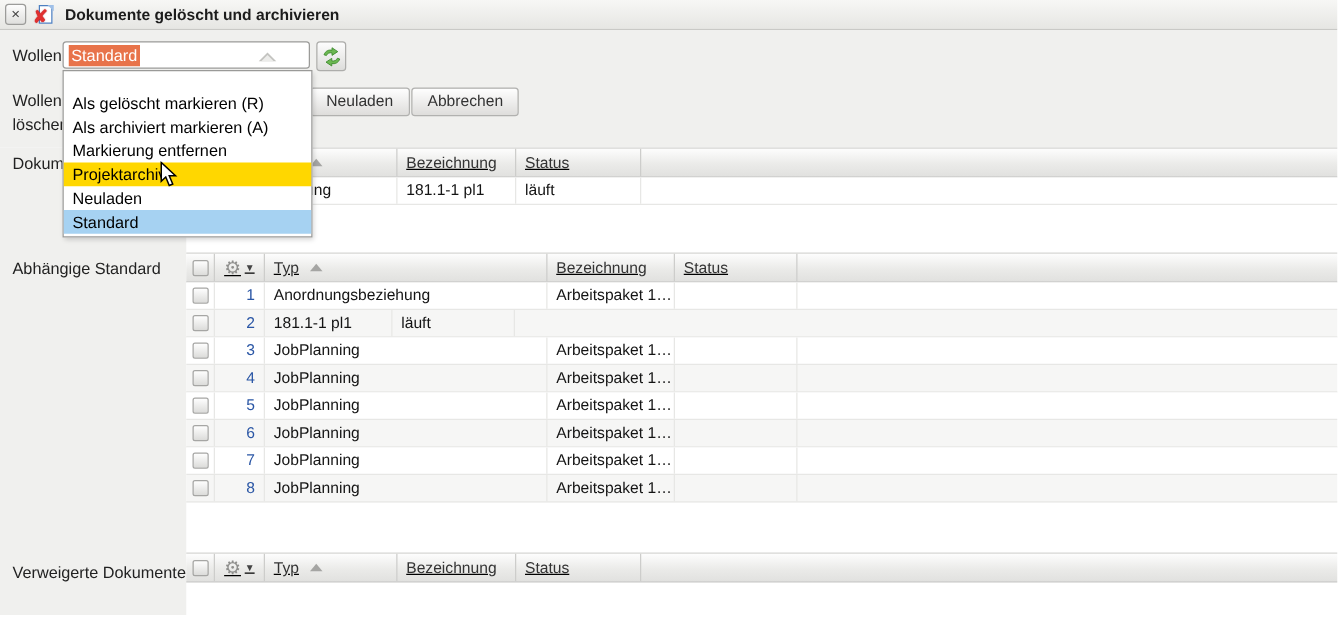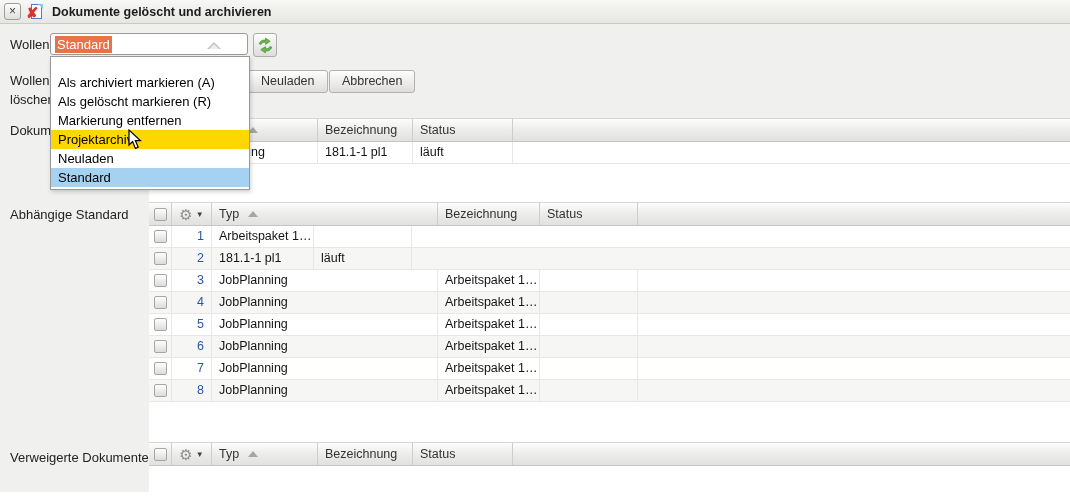--- a/index.html
+++ b/index.html
@@ -54,21 +54,21 @@
   .dd-item{height:19px;line-height:19px;font-size:13px;color:#000;padding:0 7px;white-space:nowrap;}
   .dd-item.hover{background:#ffd700;}
   .dd-item.selected{background:#a6d2f2;}
 
   .cursor{position:absolute;left:128px;top:129px;z-index:60;}
 
   
   .grid{position:absolute;left:149px;}
   .grid-header{display:flex;height:24px;box-sizing:border-box;
     background:linear-gradient(#fdfdfd,#ebebe9 55%,#e1e1df);
-    border-top:1px solid #d6d6d4;border-bottom:1px solid #c5c5c3;width:921px;}
+    border-top:1px solid #d6d6d4;border-bottom:1px solid #c5c5c3;width:921px;text-decoration:underline;}
   .hcell{box-sizing:border-box;border-right:1px solid #cdcdcb;display:flex;align-items:center;
     padding:0 7px;font-size:12.5px;color:#333;white-space:nowrap;}
   .hcell.center{justify-content:center;padding:0;}
   .hfiller{flex:1;border-right:none;}
   .sort-asc{width:0;height:0;border-left:5px solid transparent;border-right:5px solid transparent;
     border-bottom:6px solid #a5a5a3;margin-left:9px;}
   .gear{font-size:15px;color:#8f8f8d;line-height:1;}
   .gear-caret{font-size:8px;color:#444;margin-left:3px;}
   .grow{display:flex;height:22px;background:#fff;border-bottom:1px solid #e7e7e5;box-sizing:border-box;}
   .grow.alt{background:#f6f6f5;}
@@ -169,20 +169,21 @@
       <div class="hcell c-bez">Bezeichnung</div>
       <div class="hcell c-status">Status</div>
       <div class="hcell hfiller"></div>
     </div>
     <div id="dep-rows">
         <div class="grow">
           <span class="cell c-cb center">
             <span class="checkbox"></span>
           </span>
           <span class="cell c-gear num">1</span>
+          <span class="cell c-typ">Anordnungsbeziehung</span>
           <span class="cell c-bez">Arbeitspaket 1…</span>
           <span class="cell c-status"></span>
         </div>
         <div class="grow alt">
           <span class="cell c-cb center">
             <span class="checkbox"></span>
           </span>
           <span class="cell c-gear num">2</span>
           <span class="cell c-bez">181.1-1 pl1</span>
           <span class="cell c-status">läuft</span>
@@ -257,22 +258,22 @@
         <span>Typ</span>
         <span class="sort-asc"></span>
         </div>
       <div class="hcell c-bez">Bezeichnung</div>
       <div class="hcell c-status">Status</div>
       <div class="hcell hfiller"></div>
     </div>
   </div>
 
   <div class="dropdown">
+    <div class="dd-item">Als gelöscht markieren (R)</div>
     <div class="dd-item">Als archiviert markieren (A)</div>
-    <div class="dd-item">Als gelöscht markieren (R)</div>
     <div class="dd-item">Markierung entfernen</div>
     <div class="dd-item hover">Projektarchiv</div>
     <div class="dd-item">Neuladen</div>
     <div class="dd-item selected">Standard</div>
   </div>
 
   <svg class="cursor" width="15" height="21" viewBox="0 0 15 21">
     <polygon points="1,1 1,16 4.6,12.6 7.4,19.4 10.2,18.2 7.4,11.6 12.4,11.6" fill="#ffffff" stroke="#000000" stroke-width="1.2"></polygon>
   </svg>
 

